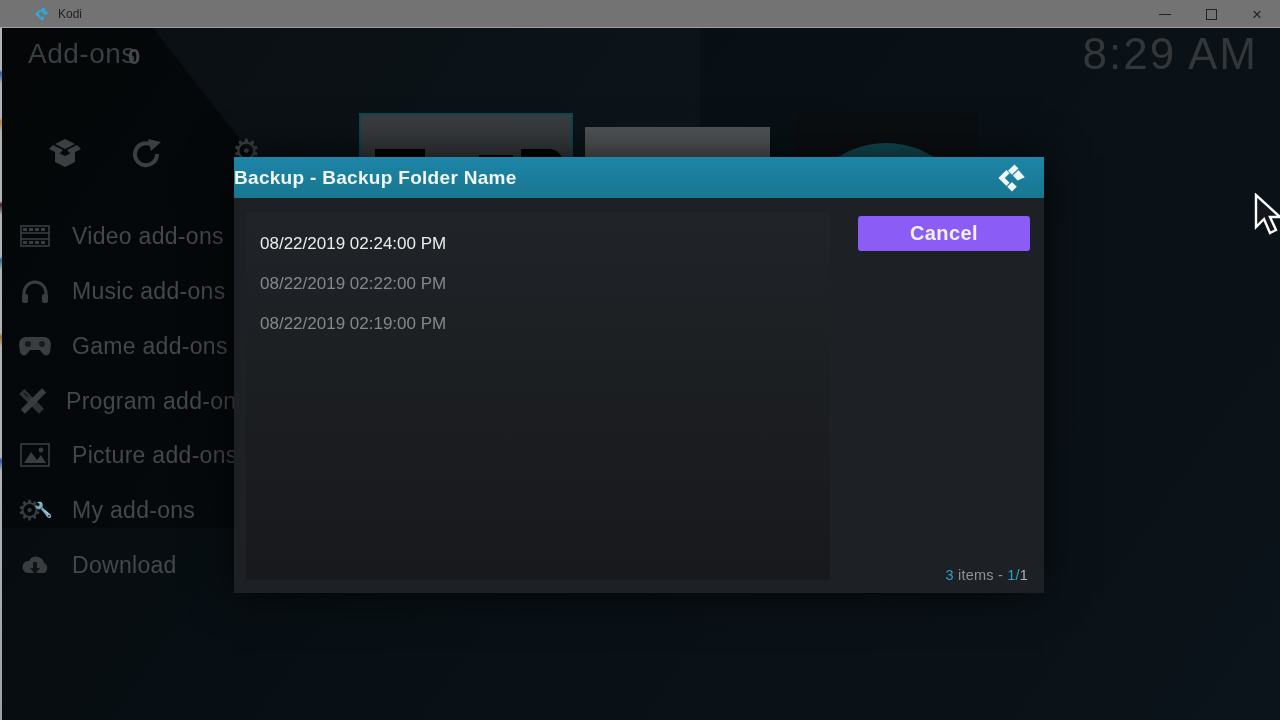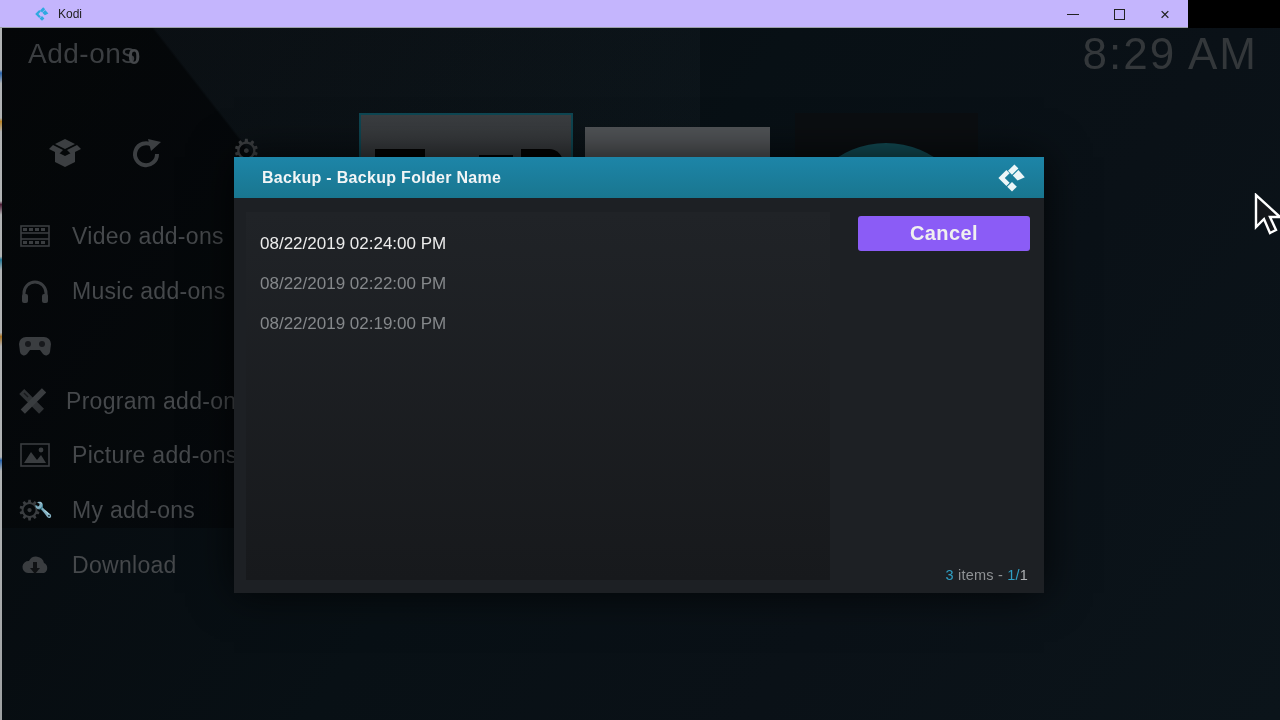--- a/index.html
+++ b/index.html
@@ -1,21 +1,21 @@
 <!DOCTYPE html>
 <html><head>
 <meta charset="utf-8">
 <style>
   * { margin:0; padding:0; box-sizing:border-box; }
   html,body { width:1280px; height:720px; overflow:hidden; background:#000; }
   body { font-family:"Liberation Sans", sans-serif; position:relative; }
 
   
-  .titlebar { position:absolute; left:0; top:0; width:1188px; height:28px;
-    background:#c4b5fd; display:flex; align-items:center; z-index:50;
+  .titlebar { position:absolute; left:0; top:0; width:1280px; height:28px;
+    background:#737373; display:flex; align-items:center; z-index:50;
     border-bottom:1px solid #9aa0a6; }
   .titlebar .app-ico { width:16px; height:16px; margin-left:34px; }
   .titlebar .app-title { font-size:12px; color:#222; margin-left:8px; }
   .win-controls { position:absolute; right:0; top:0; height:28px; display:flex; }
   .win-btn { width:46px; height:28px; display:flex; align-items:center; justify-content:center;
     color:#222; cursor:default; }
   .glyph-min { width:12px; height:0; border-top:1.4px solid #222; display:block; }
   .glyph-max { width:11px; height:11px; border:1.4px solid #222; display:block; }
   .glyph-close { font-size:17px; line-height:1; color:#222; font-weight:400; }
 
@@ -80,21 +80,21 @@
     border-left:15.5px solid transparent; border-right:15.5px solid transparent;
     border-top:17px solid #187a40; }
   .tile4 .t4-label { position:absolute; left:0; top:180px; width:184px; text-align:center;
     font-size:15px; color:#55595d; letter-spacing:.4px; }
 
   
   .dialog { position:absolute; left:234px; top:129px; width:810px; height:436px;
     background:#1d2024; box-shadow:0 0 40px rgba(0,0,0,.75); z-index:20; }
   .dlg-head { position:absolute; left:0; top:0; width:810px; height:41px;
     background:linear-gradient(#1d85a8,#19768f); display:flex; align-items:center; }
-  .dlg-title { color:#f2f5f6; font-size:16px; font-weight:bold; margin-left:28px; letter-spacing:.3px; }
+  .dlg-title { color:#f2f5f6; font-size:19px; font-weight:bold; letter-spacing:.3px; }
   .dlg-logo { position:absolute; right:16px; top:5px; width:32px; height:32px; }
   .dlg-panel { position:absolute; left:12px; top:55px; width:584px; height:368px;
     background:linear-gradient(#202327,#17191c); }
   .dlg-item { height:40px; line-height:40px; padding-left:14px; font-size:17px;
     color:#85888b; cursor:default; }
   .dlg-item.selected { color:#ececec; }
   .btn-cancel { position:absolute; left:624px; top:59px; width:172px; height:35px;
     background:#8b5cf6; border-radius:3px; color:#f0f0f0; font-size:20px; font-weight:bold;
     display:flex; align-items:center; justify-content:center; letter-spacing:.4px; cursor:default; }
   .dlg-footer { position:absolute; right:16px; bottom:10px; font-size:14.5px; letter-spacing:.2px; }
@@ -185,20 +185,21 @@
   </div>
 
   <div class="side-item" style="top:292px">
     <span class="s-ico">
       <svg width="34" height="22" viewBox="0 0 34 22">
           <path class="fl" d="M8 2 h18 a7 7 0 0 1 7 7 l-1 8 a4 4 0 0 1 -7 2 l-3 -4 h-10 l-3 4 a4 4 0 0 1 -7 -2 l-1 -8 a7 7 0 0 1 7 -7 z"></path>
         <circle cx="10" cy="9" r="3" fill="#17191c"></circle>
           <circle cx="24" cy="9" r="3" fill="#17191c"></circle>
         </svg>
     </span>
+    <span class="s-lab">Game add-ons</span>
   </div>
 
   <div class="side-item" style="top:347px">
     <span class="s-ico">
       <svg width="28" height="28" viewBox="0 0 28 28">
           <rect class="fl" x="12" y="-2" width="6" height="30" transform="rotate(45 14 14)"></rect>
         <rect class="fl" x="10" y="0" width="7" height="28" transform="rotate(-45 14 14)" opacity=".8"></rect>
         <line x1="6" y1="6" x2="10" y2="10" stroke="#17191c" stroke-width="1.5"></line>
         </svg>
     </span>

